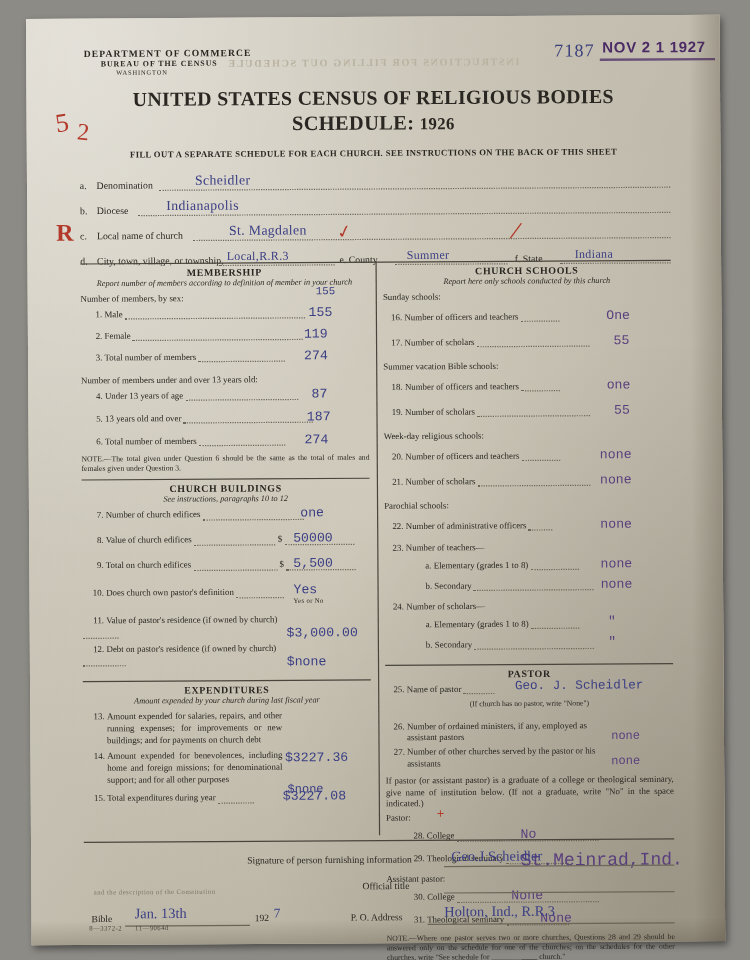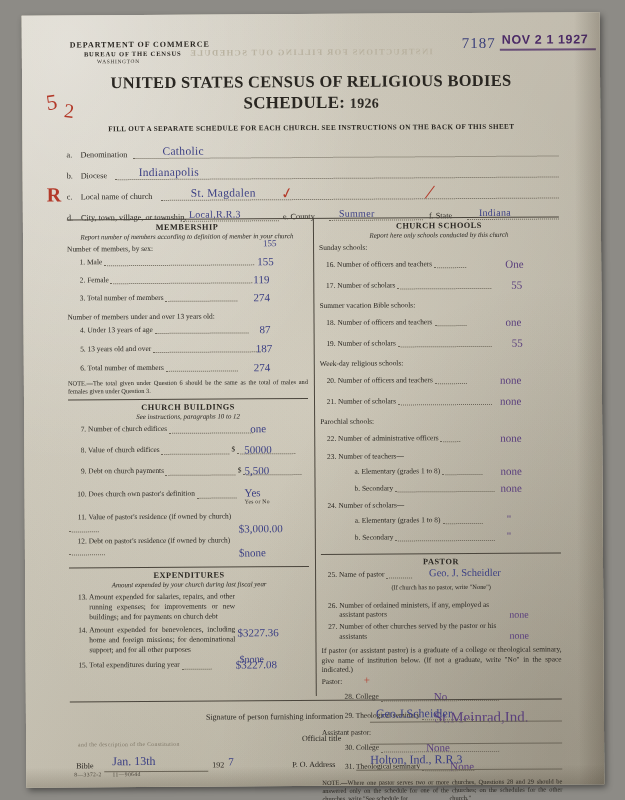--- a/index.html
+++ b/index.html
@@ -99,21 +99,21 @@
   }
   .secnote{
     text-align:center;font-size:6.9px;font-style:italic;margin:0 0 2px 0;line-height:1.25;
   }
   .q{position:relative;font-size:7.4px;line-height:1.3;min-height:13px;}
   .qtext{display:inline;}
   .leader{
     display:inline-block;border-bottom:1px dotted #6d675a;height:8px;vertical-align:bottom;
   }
   .ans{
-    position:absolute;color:#3b3f84;font-size:11px;font-family:Liberation Serif, serif;
+    position:absolute;color:#3b3f84;font-size:11px;font-family:Liberation Mono, monospace;
     white-space:nowrap;
     text-align:right;
   }
   .ans.purple{color:#5a3f7d;}
   .hr{height:1px;background:#4a453c;margin:4px 0 3px 0;}
   .yesno{position:absolute;font-size:5.6px;letter-spacing:.3px;}
   .footnote{font-size:6.4px;line-height:1.25;text-align:justify;}
   
   .sigarea{position:absolute;left:44px;top:694px;width:492px;}
   .sigline{position:relative;height:22px;font-size:8px;}
@@ -167,21 +167,21 @@
     <span class="yr">1926</span>
   </div>
   <div class="instr-top">FILL OUT A SEPARATE SCHEDULE FOR EACH CHURCH.  SEE INSTRUCTIONS ON THE BACK OF THIS SHEET</div>
 
   <div class="idblock">
 
     <div class="idrow">
       <div class="idlbl" style="left:0">a.</div>
       <div class="idlbl" style="left:14px">Denomination</div>
       <div class="dots" style="left:66px;width:426px"></div>
-      <div class="ink" style="left:96px;top:2px">Catholic</div>
+      <div class="ink" style="left:96px;top:2px">Scheidler</div>
     </div>
 
     <div class="idrow">
       <div class="idlbl" style="left:0">b.</div>
       <div class="idlbl" style="left:14px">Diocese</div>
       <div class="dots" style="left:48px;width:444px"></div>
       <div class="ink" style="left:72px;top:2px">Indianapolis</div>
     </div>
 
     <div class="idrow">
@@ -277,21 +277,21 @@
       <div class="q" style="margin-top:8px">
         <span style="display:inline-block;width:18px;text-align:right">8.</span>
         <span>Value of church edifices</span>
         <span class="leader" style="width:68px"></span>
         <span>$</span>
         <span class="leader" style="width:58px"></span>
         <span class="ans" style="left:176px;top:-2px">50000</span>
       </div>
       <div class="q" style="margin-top:8px">
         <span style="display:inline-block;width:18px;text-align:right">9.</span>
-        <span>Debt on church payments</span>
+        <span>Total on church edifices</span>
         <span class="leader" style="width:70px"></span>
         <span>$</span>
         <span class="leader" style="width:58px"></span>
         <span class="ans" style="left:176px;top:-2px">5,500</span>
       </div>
 
       <div class="q" style="margin-top:10px">
         <span style="display:inline-block;width:18px;text-align:right">10.</span>
         <span>Does church own pastor's definition</span>
         <span class="leader" style="width:40px"></span>

